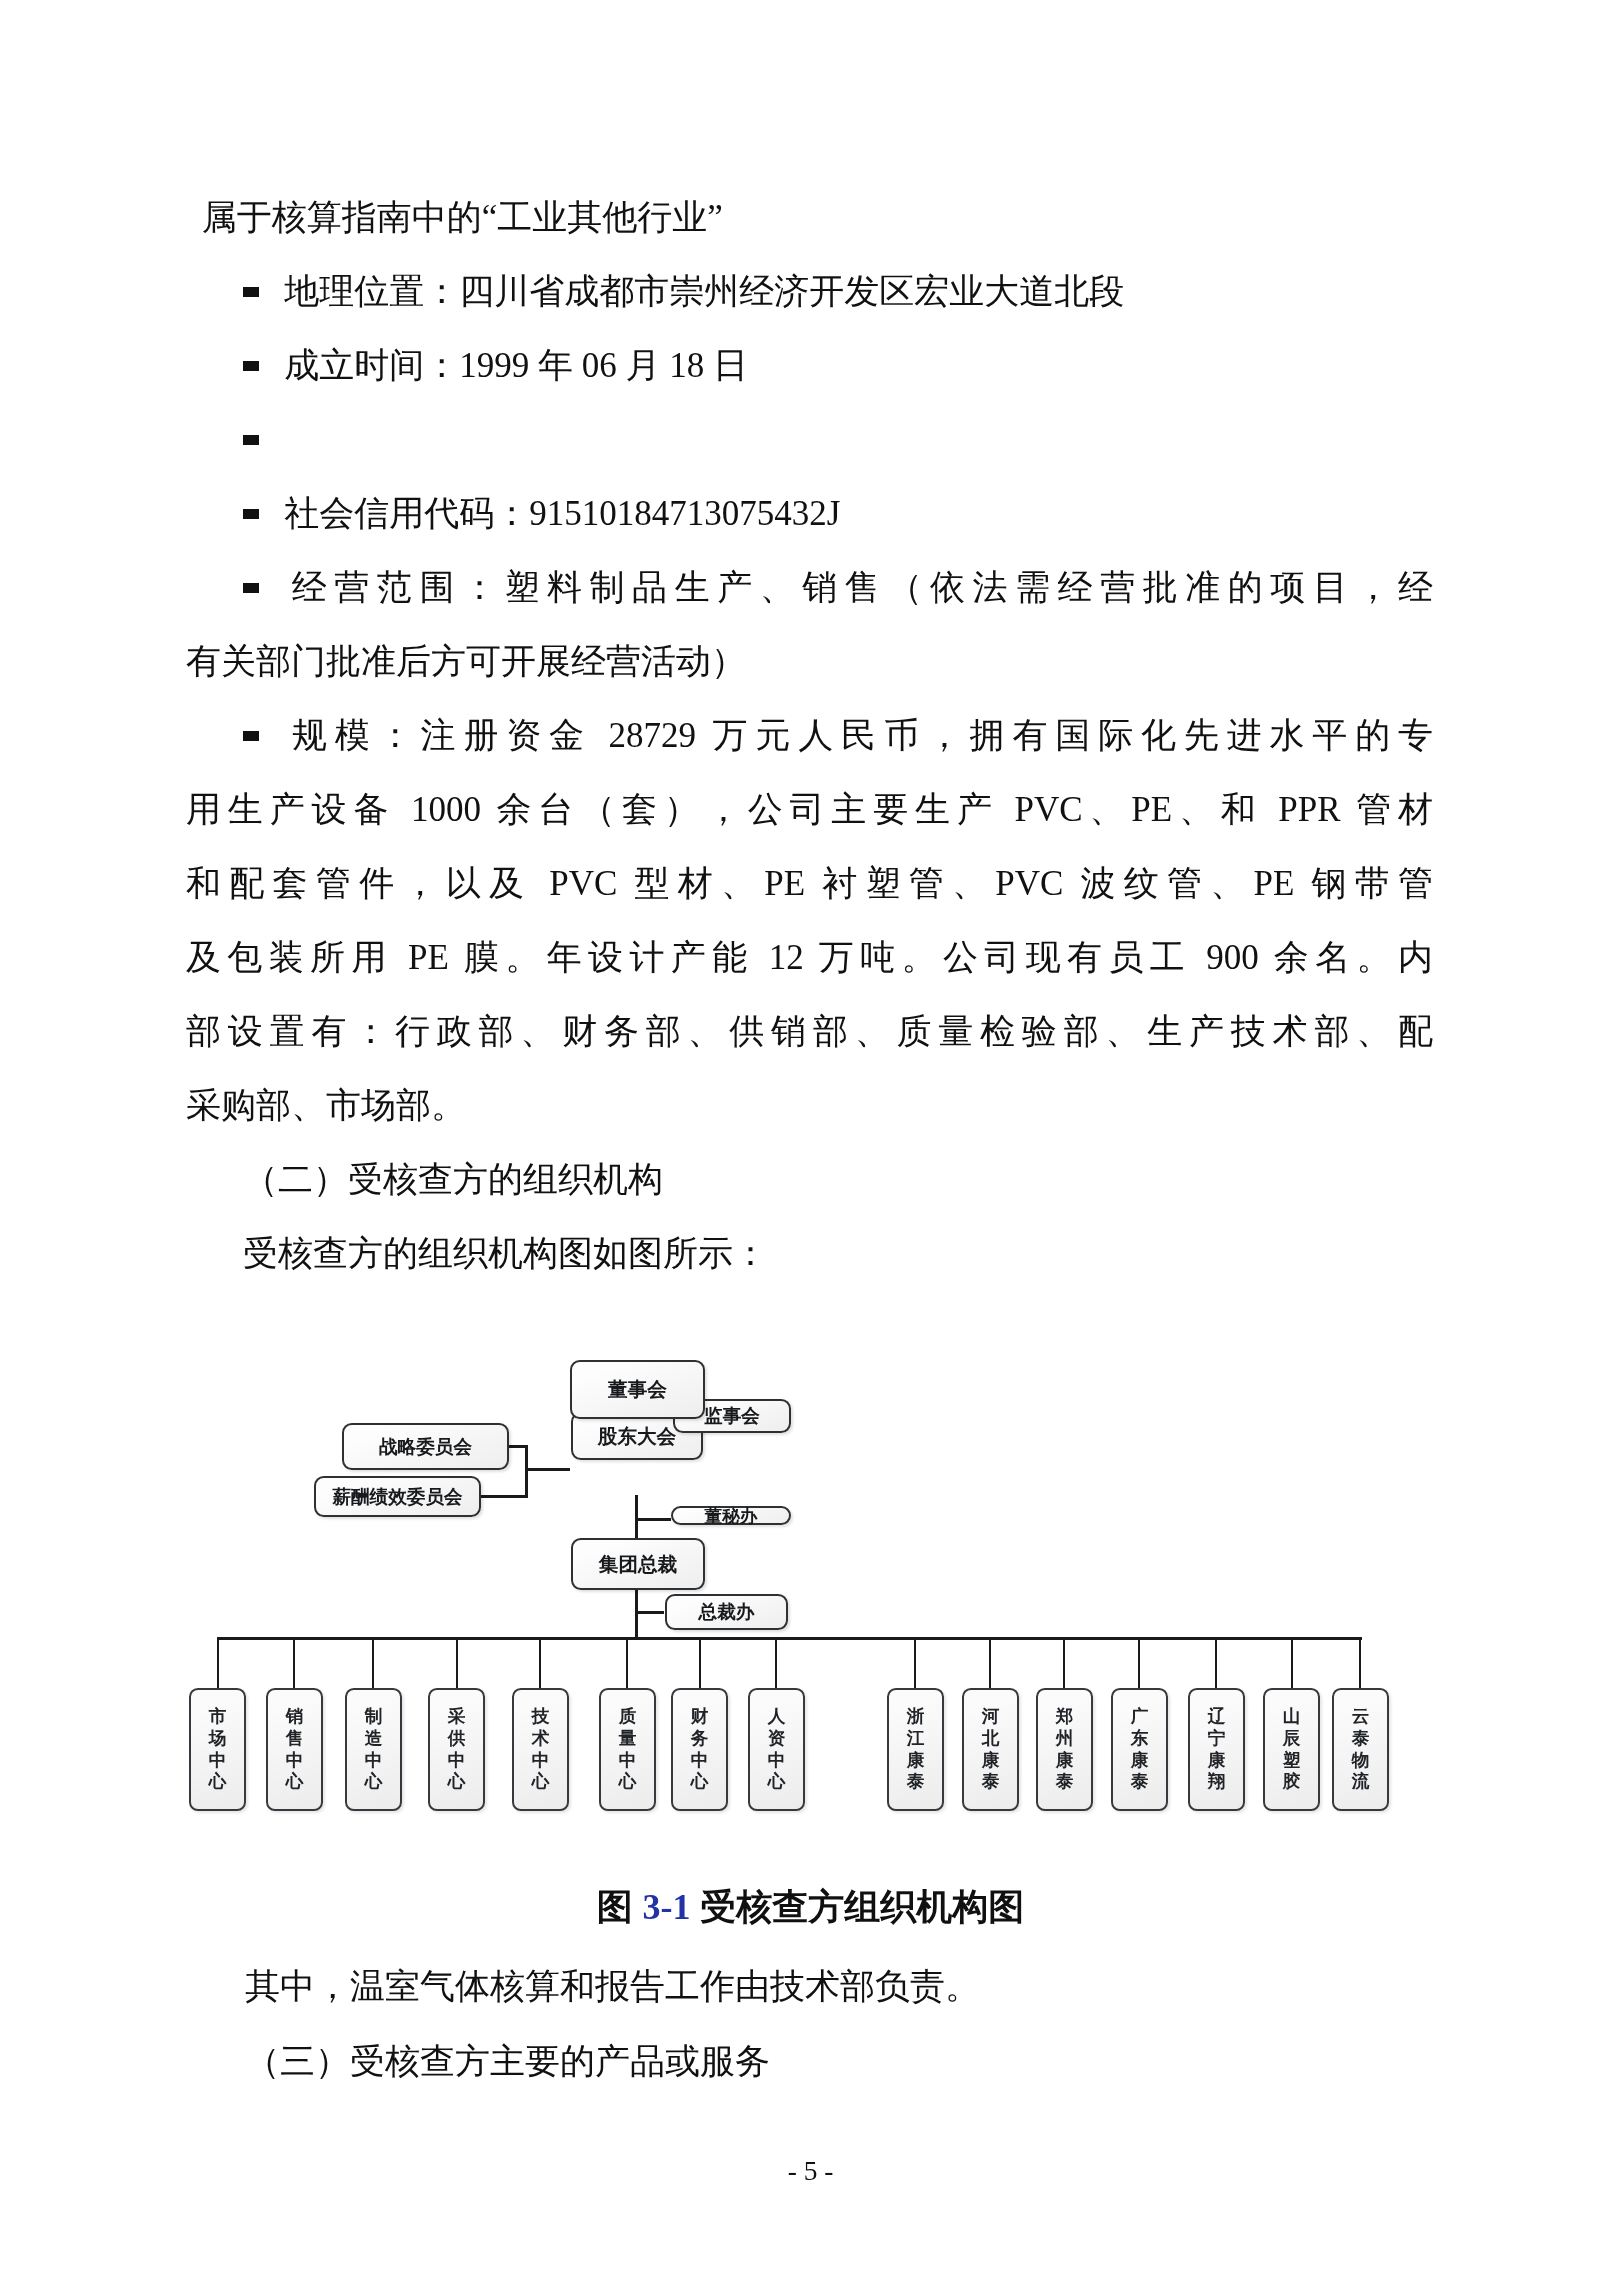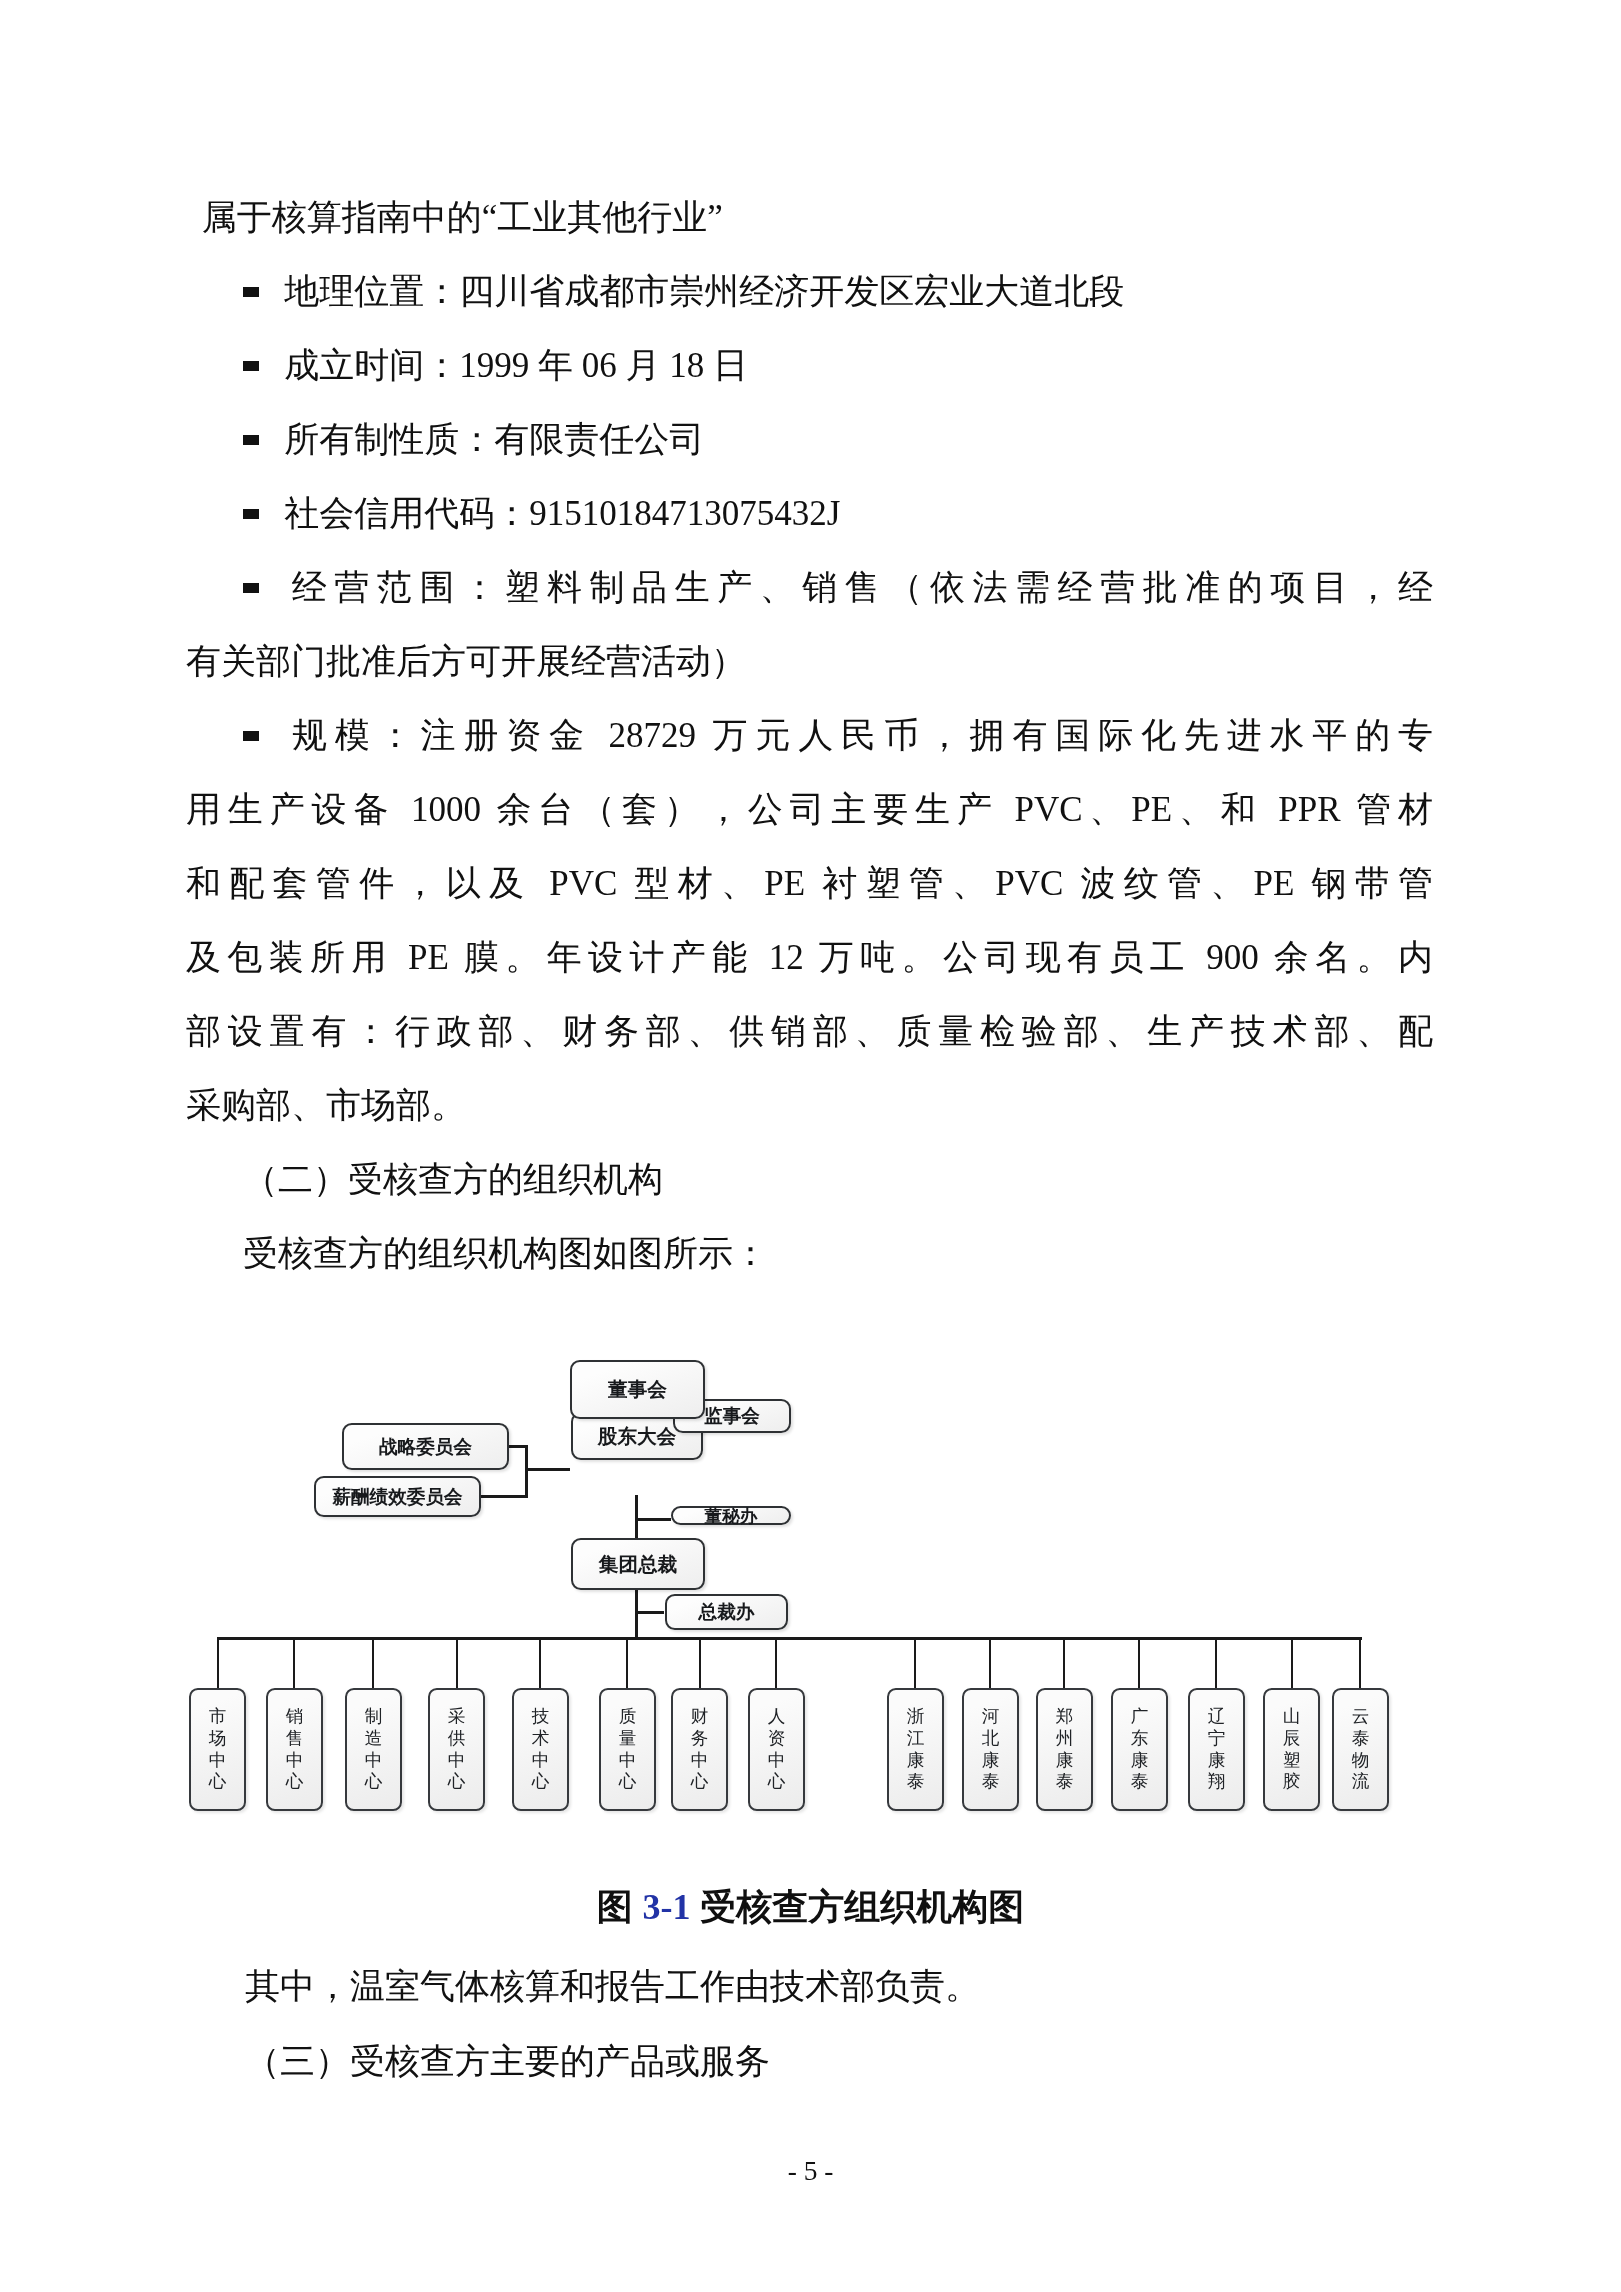--- a/index.html
+++ b/index.html
@@ -18,21 +18,21 @@
         background:linear-gradient(160deg,#fdfdfd 20%,#eeeeee 100%);
         display:flex;align-items:center;justify-content:center;
         font-family:"Liberation Sans","DejaVu Sans",sans-serif;font-weight:700;
         font-size:19.6px;color:#17191c;box-shadow:2px 2px 2.9px rgba(0,0,0,0.12);}
   .bbox{position:absolute;top:1688px;width:57px;height:123px;box-sizing:border-box;
         border:2px solid #36393d;border-radius:8.8px;
         background:linear-gradient(160deg,#fbfbfb 15%,#ececec 100%);
         display:flex;align-items:center;justify-content:center;
         box-shadow:2px 2px 2.9px rgba(0,0,0,0.10);}
   .vtext{display:block;width:19.6px;font-family:"Liberation Sans","DejaVu Sans",sans-serif;
-         font-weight:400;font-size:17.6px;line-height:21.6px;color:#202327;
+         font-weight:700;font-size:17.6px;line-height:21.6px;color:#202327;
          word-break:break-all;text-align:center;}
   .cline{position:absolute;background:#1a1a1a;}
   .caption{position:absolute;left:0;top:1880px;width:1621px;height:55px;line-height:55px;
            text-align:center;font-weight:700;font-size:36px;color:#101010;}
   .cap-num{color:#2233a6;margin:0 9.8px;}
   .tail1{position:absolute;left:245px;top:1950px;height:74px;line-height:74px;font-size:35px;}
   .tail2{position:absolute;left:245px;top:2025px;height:74px;line-height:74px;font-size:35px;}
   .pagenum{position:absolute;left:0;top:2152px;width:1621px;text-align:center;
            font-size:27.4px;line-height:39px;color:#111;}
 </style>
@@ -41,21 +41,21 @@
 
 <div class="page">
 
   <div class="textblock">
     <div class="line ind1">属于核算指南中的“工业其他行业”</div>
 
     <div class="line ind2"><span class="bullet-sq"></span><span>地理位置：四川省成都市崇州经济开发区宏业大道北段</span></div>
 
     <div class="line ind2"><span class="bullet-sq"></span><span>成立时间：1999 年 06 月 18 日</span></div>
 
-    <div class="line ind2"><span class="bullet-sq"></span><span>所有制性质：有限责任公司</span></div>
+    <div class="line ind2"><span class="bullet-sq"></span></div>
 
     <div class="line ind2"><span class="bullet-sq"></span><span>社会信用代码：91510184713075432J</span></div>
 
     <div class="line ind2 full"><span class="bullet-sq"></span><span>经营范围：塑料制品生产、销售（依法需经营批准的项目，经</span></div>
 
     <div class="line">有关部门批准后方可开展经营活动）</div>
 
     <div class="line ind2 full"><span class="bullet-sq"></span><span>规模：注册资金 28729 万元人民币，拥有国际化先进水平的专</span></div>
 
     <div class="line full">用生产设备 1000 余台（套），公司主要生产 PVC、PE、和 PPR 管材</div>

